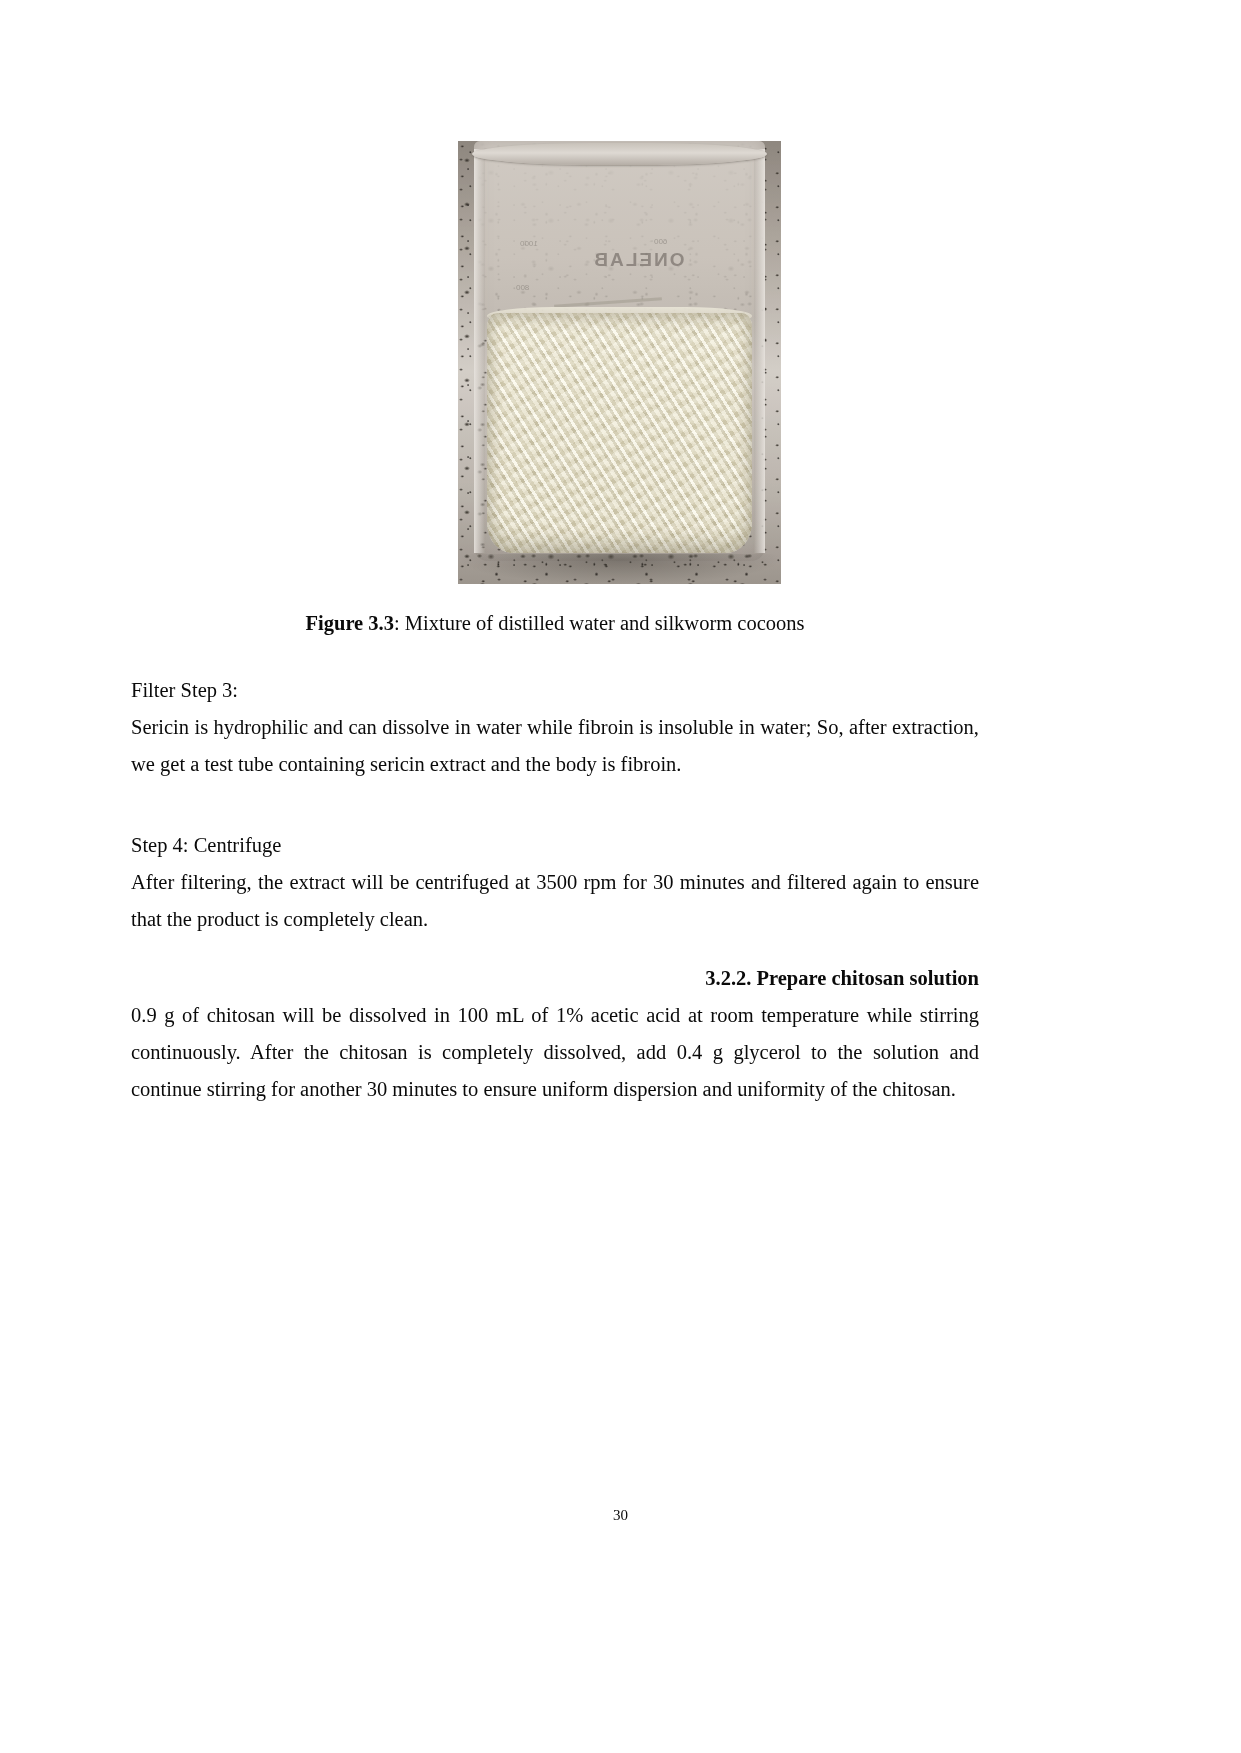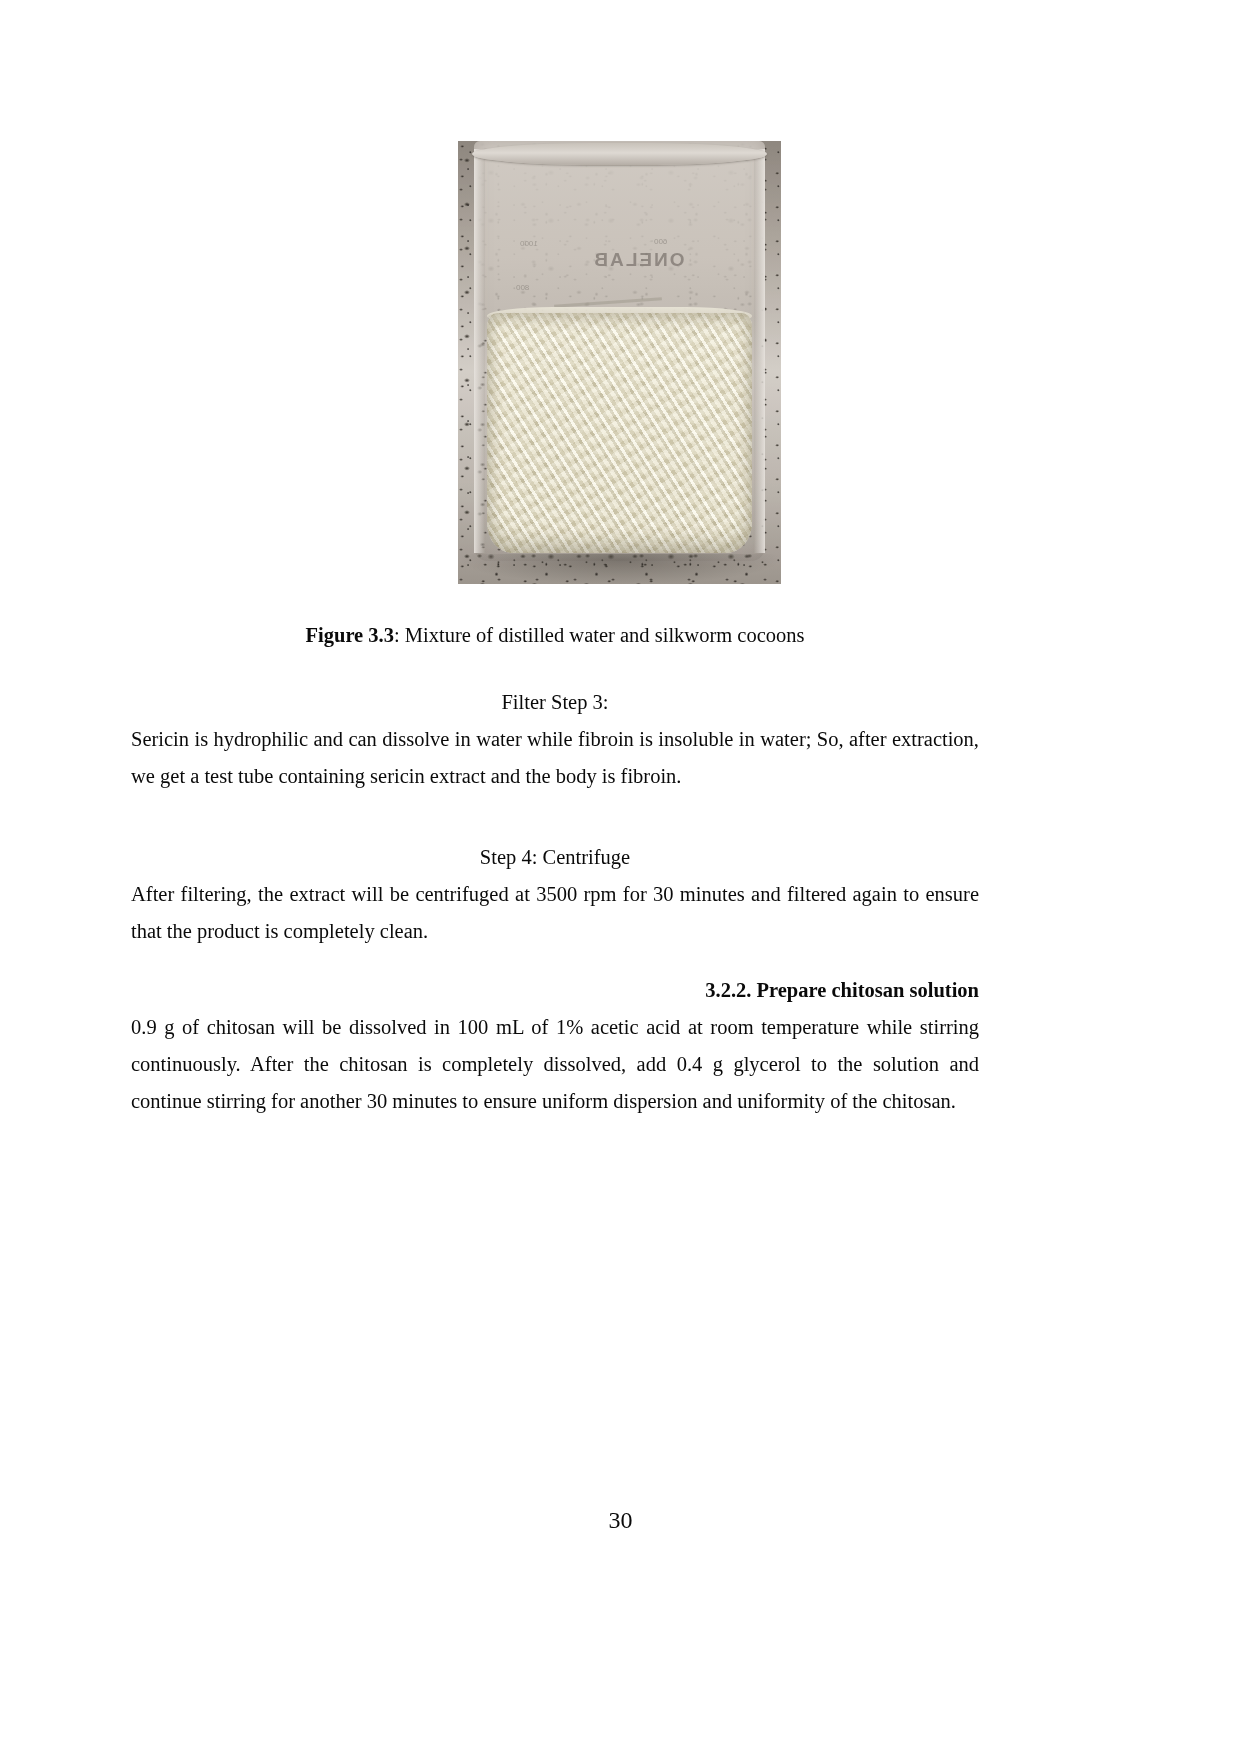--- a/index.html
+++ b/index.html
@@ -175,54 +175,54 @@
   .photo .shadow-base {
     position: absolute;
     left: 4px;
     bottom: 0;
     width: 315px;
     height: 30px;
     background: radial-gradient(ellipse at 50% 20%, rgba(60,56,50,0.40) 0%, rgba(60,56,50,0) 72%);
   }
 
   .caption {
-    margin-top: 38px;
+    margin-top: 26px;
     text-align: right;
     font-size: 20.5px;
     line-height: 1.35;
   }
   .caption b { font-weight: 700; }
 
   
   p.body {
     margin: 0;
     font-size: 20.5px;
     line-height: 37px;
     text-align: justify;
     text-justify: inter-word;
   }
-  p.body.loose { text-align: center; }
+  p.body.loose { text-align: left; }
   .gap-lg { height: 34px; }
   .gap-md { height: 22px; }
   h3.section {
     margin: 0;
     font-size: 20.5px;
     line-height: 37px;
     font-weight: 700;
     text-align: right;
   }
 
   
   .page-number {
     position: absolute;
     left: 0;
     right: 0;
     top: 1507px;
     text-align: center;
-    font-size: 24px;
+    font-size: 15px;
   }
 </style>
 </head>
 <body>
 
 <div class="page">
   <div class="content">
 
     <div class="figure-block">
       <div class="photo">

